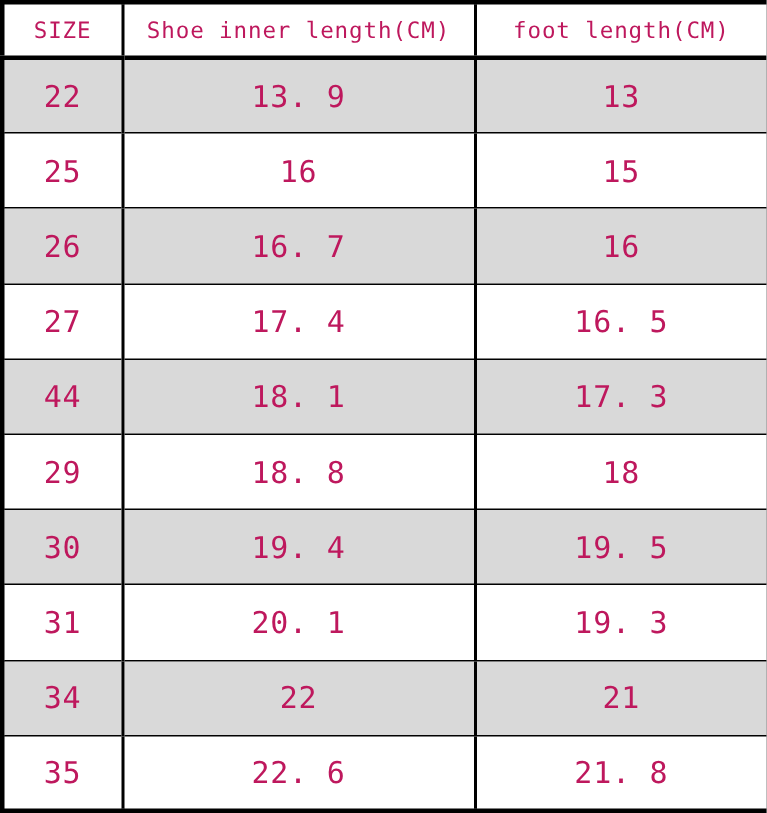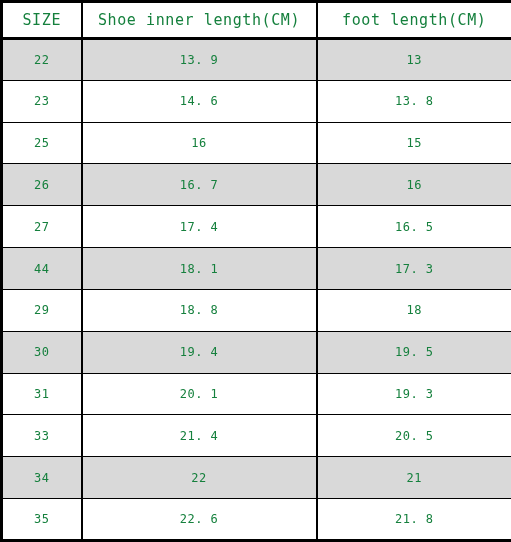--- a/index.html
+++ b/index.html
@@ -25,21 +25,21 @@
 
   .size-chart col.col-size      { width: 80px; }
   .size-chart col.col-inner     { width: 235px; }
   .size-chart col.col-foot      { width: 196px; }
 
   .size-chart th,
   .size-chart td {
     box-sizing: border-box;
     text-align: center;
     vertical-align: middle;
-    color: #15803d;
+    color: #be185d;
     border-right: 2px solid #000000;
     border-bottom: 1px solid #000000;
     padding: 0 2px;
     white-space: nowrap;
     overflow: hidden;
   }
 
   .size-chart th:last-child,
   .size-chart td:last-child {
     border-right: none;
@@ -52,21 +52,21 @@
     letter-spacing: 0.6px;
     background: #ffffff;
     border-bottom: 3px solid #000000;
   }
 
   .size-chart tbody tr {
     height: 36px;
   }
 
   .size-chart tbody td {
-    font-size: 12px;
+    font-size: 20px;
     letter-spacing: 0.5px;
     background: #ffffff;
   }
 
   .size-chart tbody tr.shaded td {
     background: #d9d9d9;
   }
 
   .size-chart tbody tr:last-child td {
     border-bottom: none;
@@ -86,25 +86,20 @@
       <th>SIZE</th>
       <th>Shoe inner length(CM)</th>
       <th>foot length(CM)</th>
     </tr>
   </thead>
   <tbody id="table-body">
       <tr class="shaded">
         <td>22</td>
         <td>13. 9</td>
         <td>13</td>
-      </tr>
-      <tr>
-        <td>23</td>
-        <td>14. 6</td>
-        <td>13. 8</td>
       </tr>
       <tr>
         <td>25</td>
         <td>16</td>
         <td>15</td>
       </tr>
       <tr class="shaded">
         <td>26</td>
         <td>16. 7</td>
         <td>16</td>
@@ -127,25 +122,20 @@
       <tr class="shaded">
         <td>30</td>
         <td>19. 4</td>
         <td>19. 5</td>
       </tr>
       <tr>
         <td>31</td>
         <td>20. 1</td>
         <td>19. 3</td>
       </tr>
-      <tr>
-        <td>33</td>
-        <td>21. 4</td>
-        <td>20. 5</td>
-      </tr>
       <tr class="shaded">
         <td>34</td>
         <td>22</td>
         <td>21</td>
       </tr>
       <tr>
         <td>35</td>
         <td>22. 6</td>
         <td>21. 8</td>
       </tr>

